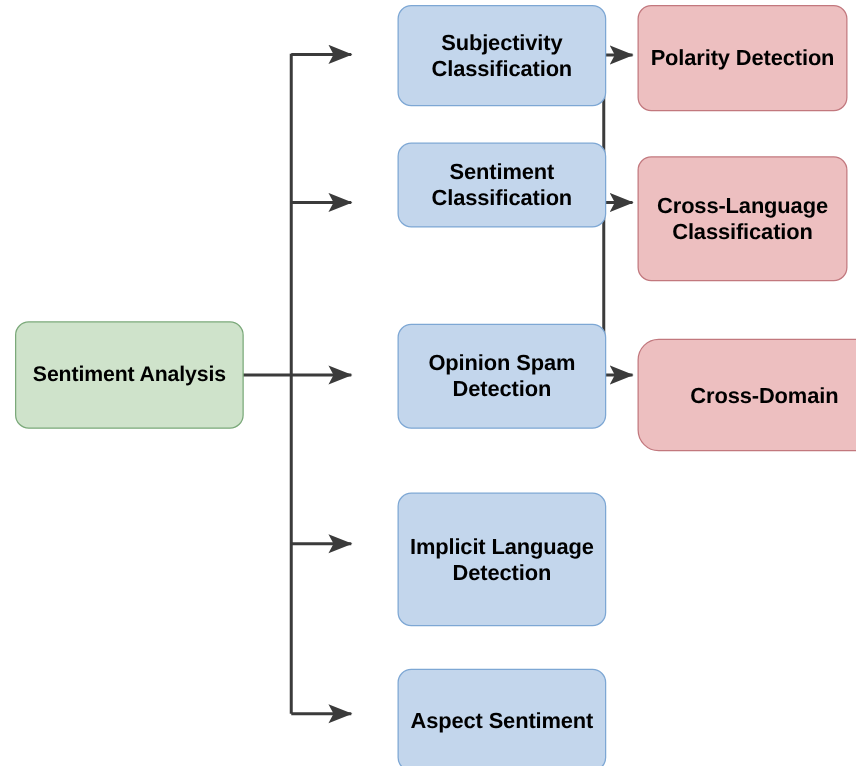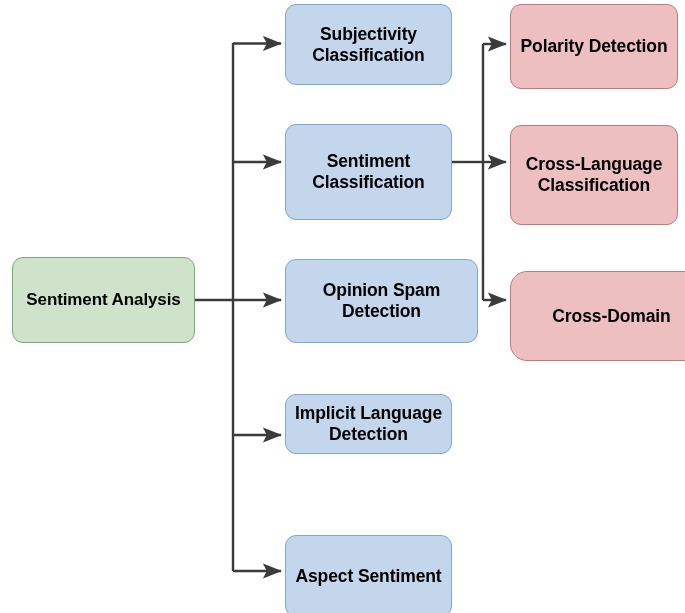--- a/index.html
+++ b/index.html
@@ -28,20 +28,21 @@
   .node .label{display:block;padding:0 6px;}
   .node.root{
     background:#cfe3cb;
     border:1.6px solid #7ba97a;
     font-size:17px;
   }
   .node.task{
     background:#c3d6ec;
     border:1.6px solid #7da7d4;
     font-size:17.5px;
+    margin-left:33px;
   }
   .node.sub{
     background:#edbfc0;
     border:1.6px solid #c2787e;
     font-size:17.5px;
   }
 </style>
 </head>
 <body>
 
@@ -80,35 +81,35 @@
     <span class="label">Sentiment Analysis</span>
   </div>
 
   <div class="node task" style="left:285px;top:4px;width:167px;height:81px;">
     <span class="label">
       <span>Subjectivity</span><br>
       <span>Classification</span>
     </span>
   </div>
 
-  <div class="node task" style="left:285px;top:124px;width:167px;height:96px;">
+  <div class="node task" style="left:285px;top:114px;width:167px;height:68px;">
     <span class="label">
       <span>Sentiment</span><br>
       <span>Classification</span>
     </span>
   </div>
 
-  <div class="node task" style="left:285px;top:259px;width:193px;height:84px;">
+  <div class="node task" style="left:285px;top:259px;width:167px;height:84px;">
     <span class="label">
       <span>Opinion Spam</span><br>
       <span>Detection</span>
     </span>
   </div>
 
-  <div class="node task" style="left:285px;top:394px;width:167px;height:60px;">
+  <div class="node task" style="left:285px;top:394px;width:167px;height:107px;">
     <span class="label">
       <span>Implicit Language</span><br>
       <span>Detection</span>
     </span>
   </div>
 
   <div class="node task" style="left:285px;top:535px;width:167px;height:82px;">
     <span class="label">Aspect Sentiment</span>
   </div>
 

